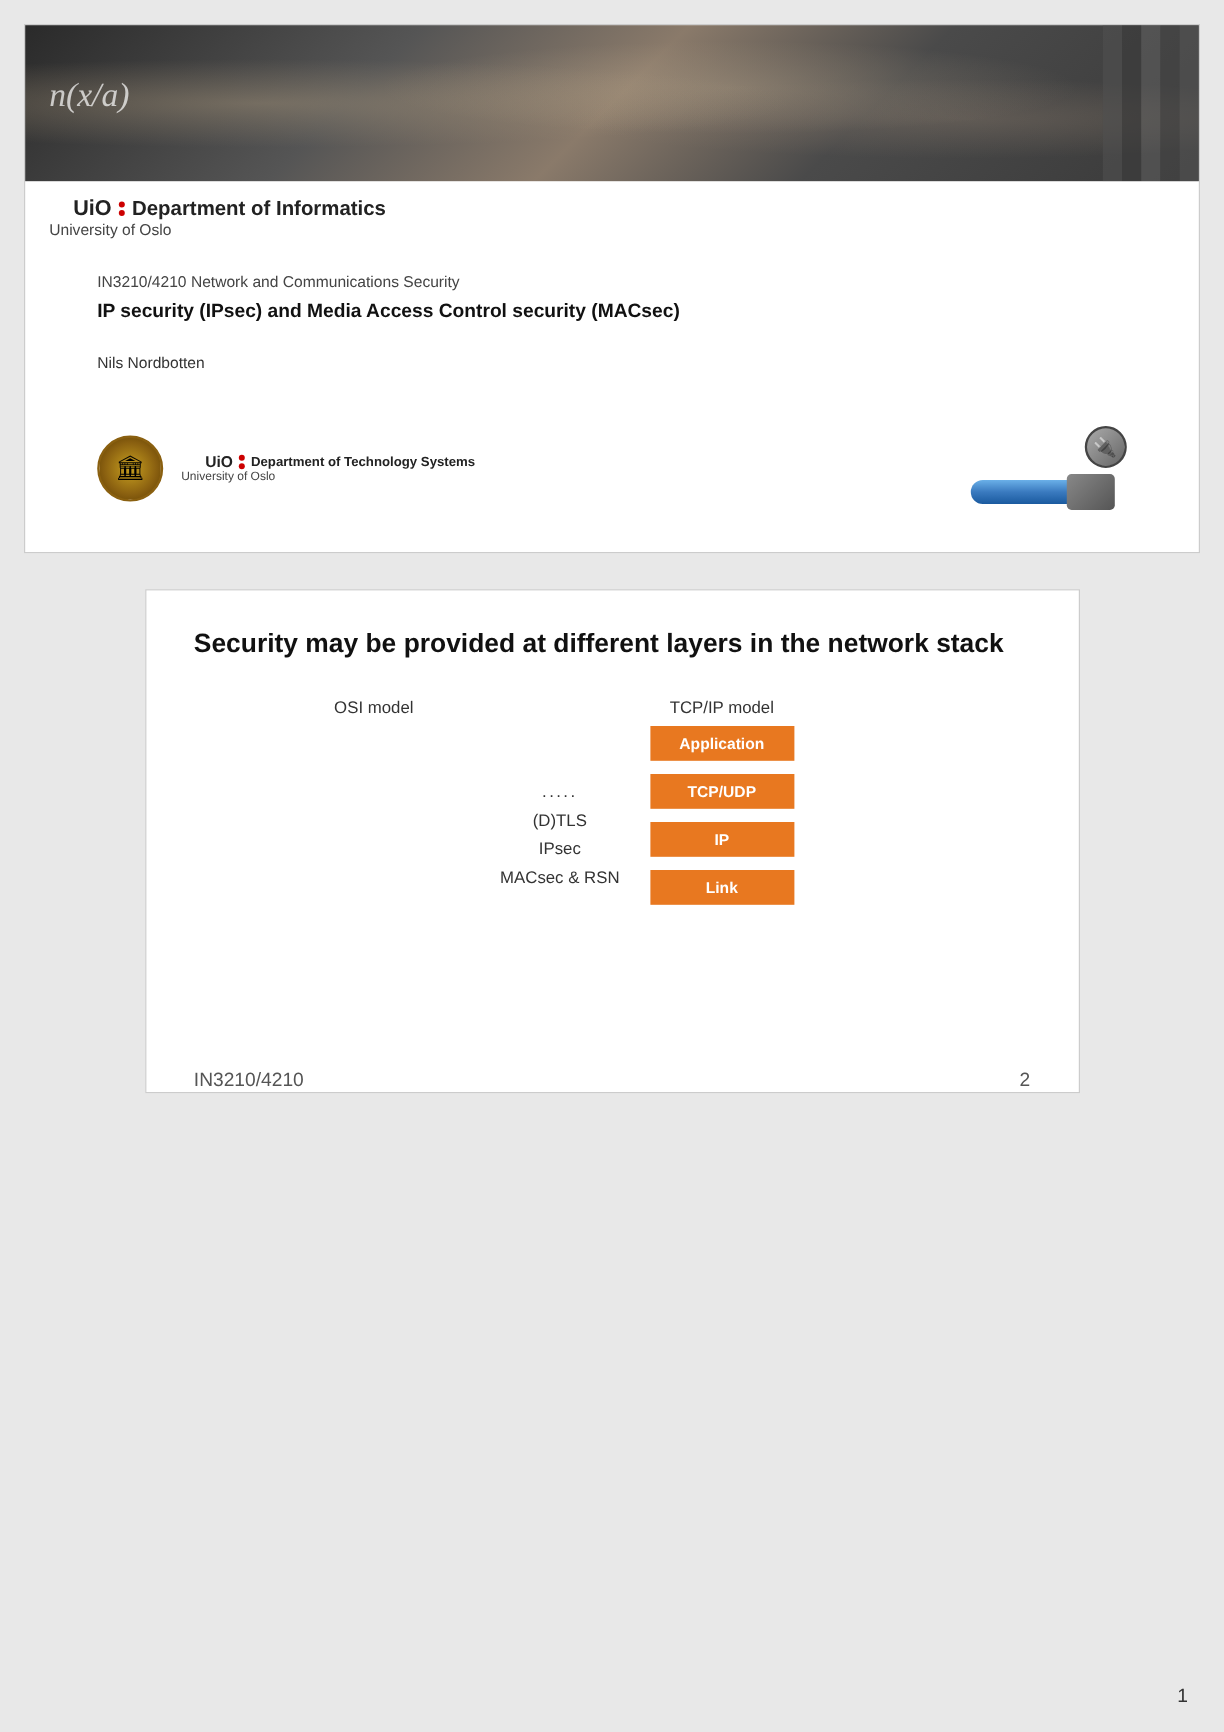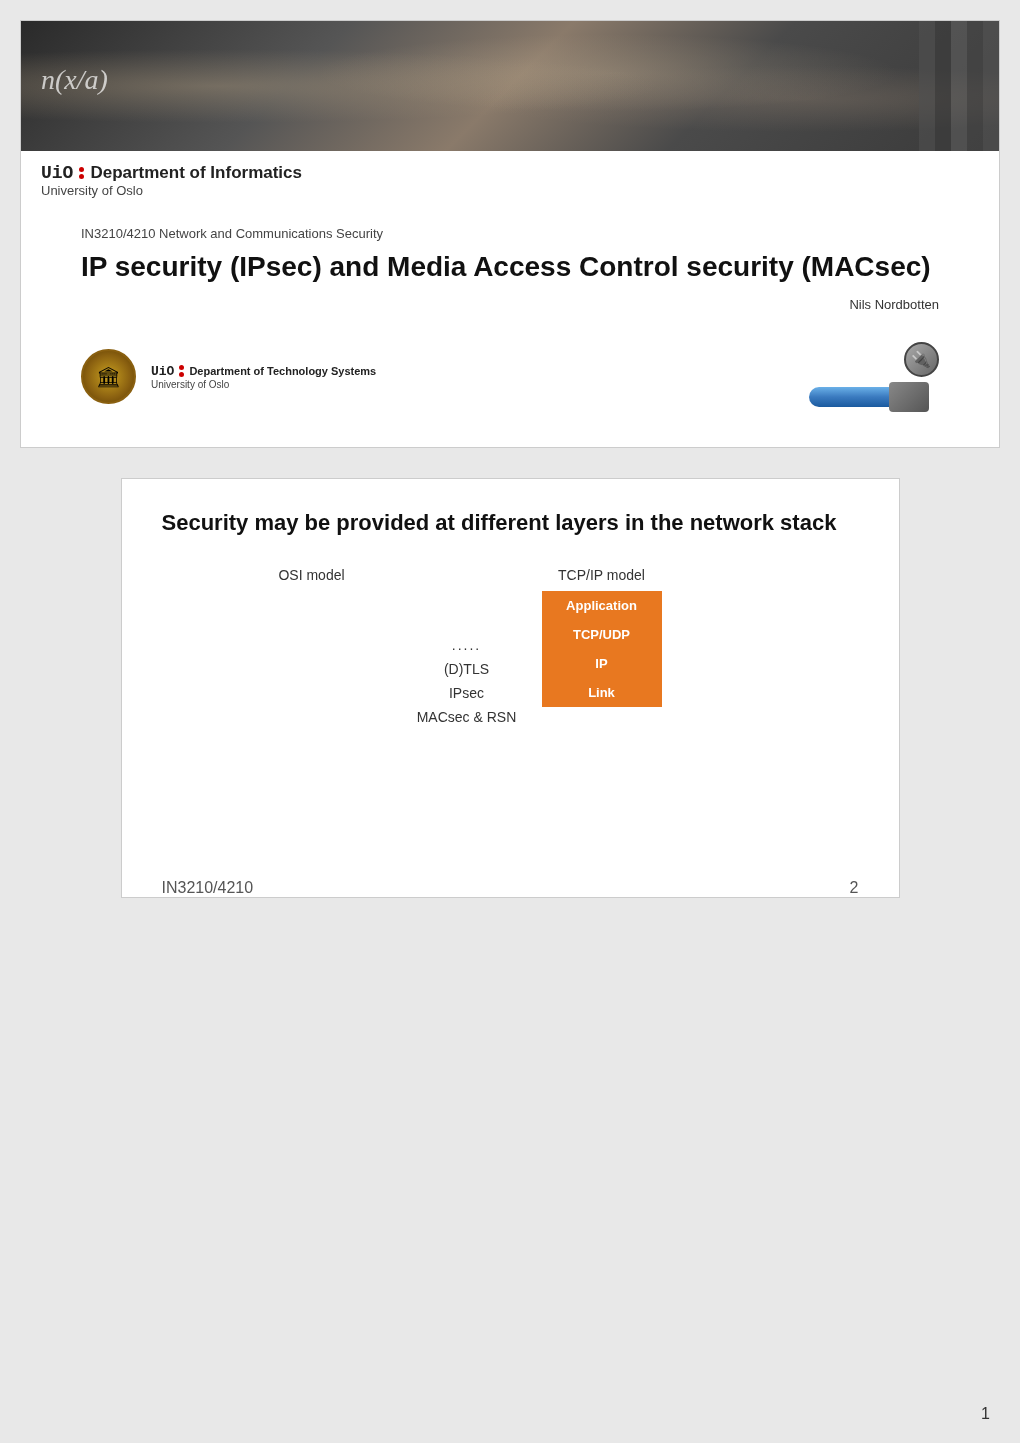--- a/index.html
+++ b/index.html
@@ -88,21 +88,22 @@
     .uio-brand {
       display: flex;
       align-items: center;
       gap: 4px;
     }
 
     .uio-word {
       font-size: 18px;
       font-weight: bold;
       color: #222;
-      font-family: Liberation Mono, monospace;
+      font-family: Liberation Sans, sans-serif;
+      margin-left: 20px;
     }
 
     .uio-dots {
       display: flex;
       flex-direction: column;
       gap: 2px;
       margin: 0 2px;
     }
 
     .uio-dot {
@@ -127,33 +128,32 @@
       padding: 20px 60px 30px 60px;
     }
 
     .slide1-subtitle {
       font-size: 13px;
       color: #444;
       margin-bottom: 8px;
     }
 
     .slide1-title {
-      font-size: 28px;
+      font-size: 16px;
       font-weight: bold;
       color: #111;
-      margin-bottom: 8px;
+      margin-bottom: 20px;
       line-height: 1.3;
     }
 
     .slide1-author {
       font-size: 13px;
       color: #333;
       line-height: 1.8;
-      margin-bottom: 20px;
-      text-align: right;
+      margin-bottom: 36px;
     }
 
     .slide1-footer {
       display: flex;
       align-items: center;
       gap: 15px;
       margin-top: 10px;
     }
 
     .uio-seal {
@@ -318,21 +318,21 @@
 
     .tcpip-label {
       font-size: 14px;
       color: #333;
       margin-bottom: 8px;
     }
 
     .tcpip-layers {
       display: flex;
       flex-direction: column;
-      gap: 0;
+      gap: 11px;
       width: 120px;
     }
 
     .tcpip-layer {
       background: #e87820;
       color: #fff;
       font-size: 13px;
       font-weight: bold;
       padding: 7px 8px;
       text-align: center;

